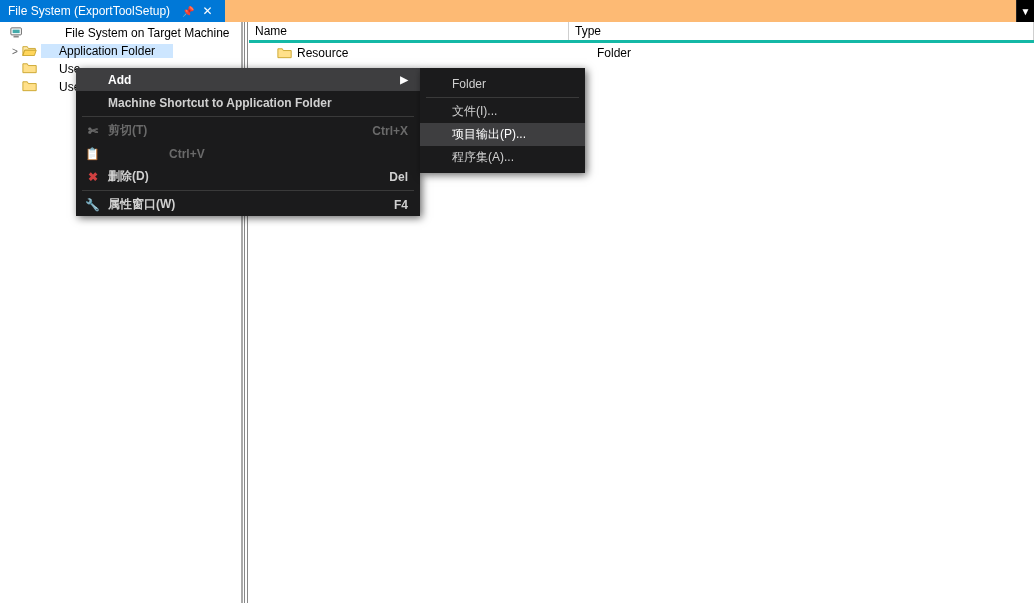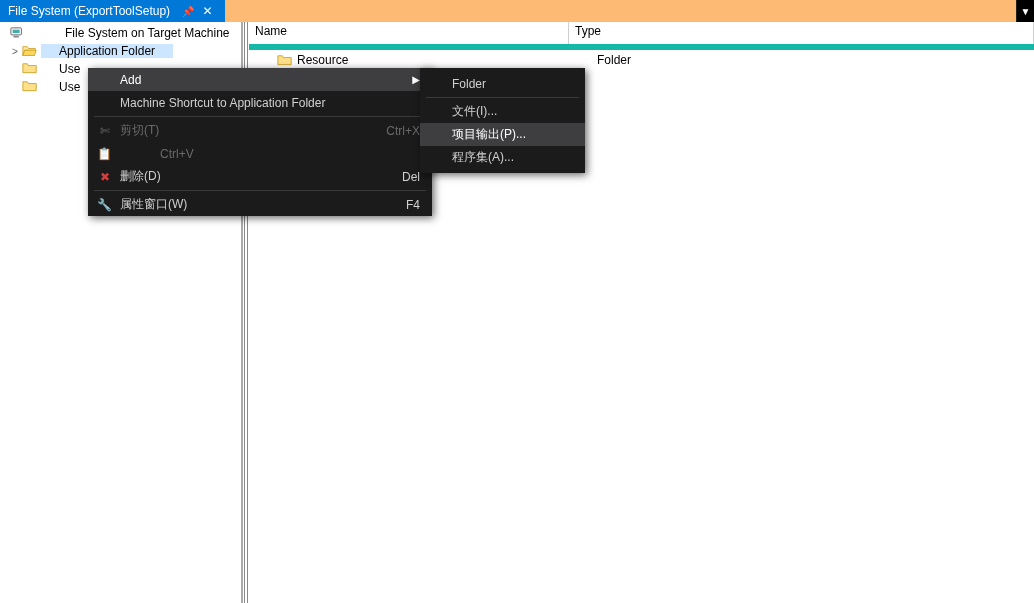--- a/index.html
+++ b/index.html
@@ -26,41 +26,41 @@
   .expander{ width:10px; text-align:center; color:#666; font-size:10px; }
   .folder-icon{ width:16px; height:14px; margin:0 3px 0 2px; }
   .lbl{ padding:0 18px; }
 
   .splitter{ width:6px; background:#fff; position:relative; }
   .splitter::before{ content:""; position:absolute; left:1px; top:0; bottom:0; width:1px; background:#888; }
   .splitter::after { content:""; position:absolute; right:1px; top:0; bottom:0; width:1px; background:#888; }
 
   
   .list-pane{ flex:1 1 auto; background:#fff; font-size:12px; }
-  .list-header{ display:flex; height:28px; border-bottom:6px solid #14b8a6; }
+  .list-header{ display:flex; height:21px; border-bottom:3px solid #14b8a6; }
   .list-header div{ padding:2px 6px; border-right:1px solid #cfcfcf; color:#000; }
   .col-name{ width:320px; }
   .col-type{ flex:1; }
   .list-row{ display:flex; height:20px; align-items:center;margin-left:22px; }
   .list-row div{ padding:0 6px; }
   .list-row .col-name{ display:flex; align-items:center; }
   .mini-folder{ width:16px; height:13px; margin-right:4px; }
 
   
   .ctx-menu{ position:absolute; background:#1b1b1c; color:#d0d0d0; font-size:12px; box-shadow:2px 2px 8px rgba(0,0,0,0.6); }
   .ctx-item{ display:flex; align-items:center; height:23px; padding:0 12px 0 8px; }
   .ctx-item.hover{ background:#3e3e40; color:#fff; }
   .ctx-item.disabled{ color:#6a6a6a; }
   .ctx-icon{ width:18px; text-align:center; font-size:12px; margin-right:6px; }
   .ctx-label{ flex:1; }
-  .ctx-shortcut{ margin-left:40px; color:inherit; }
+  .ctx-shortcut{ margin-left:61px; color:inherit; }
   .ctx-arrow{ margin-left:10px; font-size:10px; }
   .ctx-sep{ height:1px; margin:2px 6px; background:#3a3a3a; }
 
-  #ctx-main{ left:88px; top:68px; width:344px; }
+  #ctx-main{ left:76px; top:68px; width:344px;font-weight:bold; }
   #ctx-sub { left:420px; top:68px; width:165px; padding:4px 0; }
 
   
   svg{ display:block; }
 </style>
 </head>
 <body>
 
 <div class="titlebar">
   <div class="tab">

